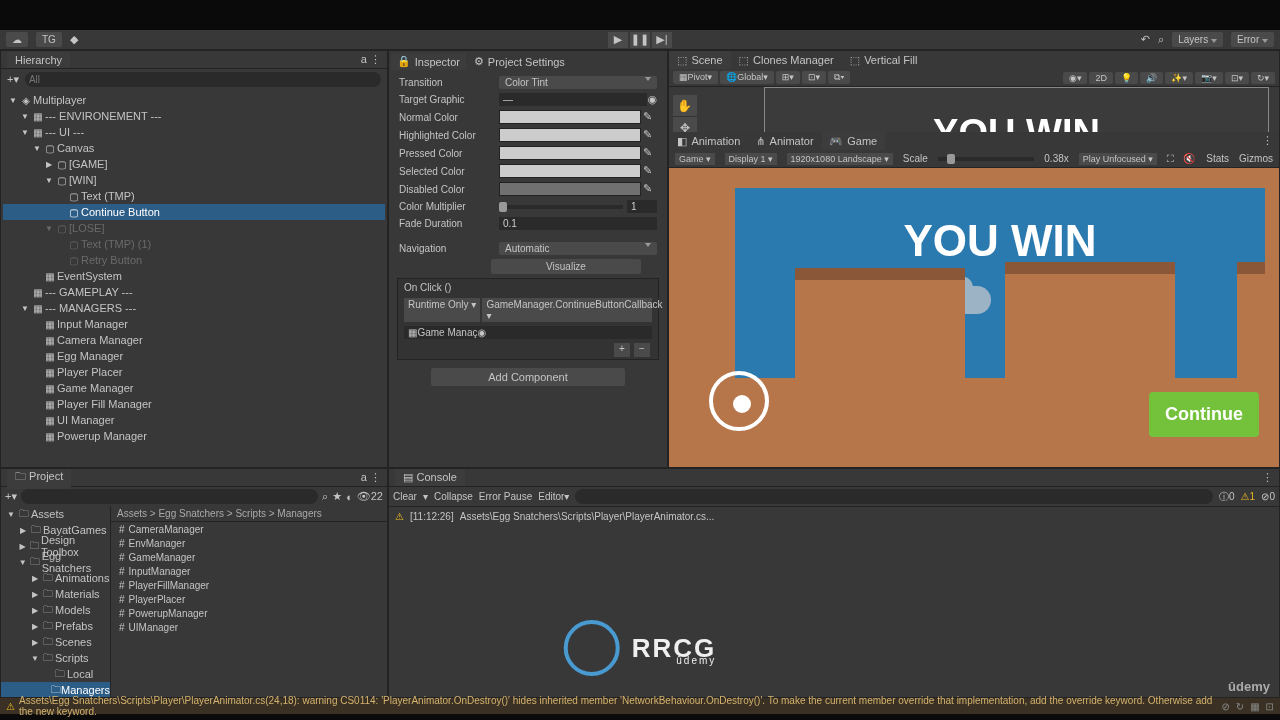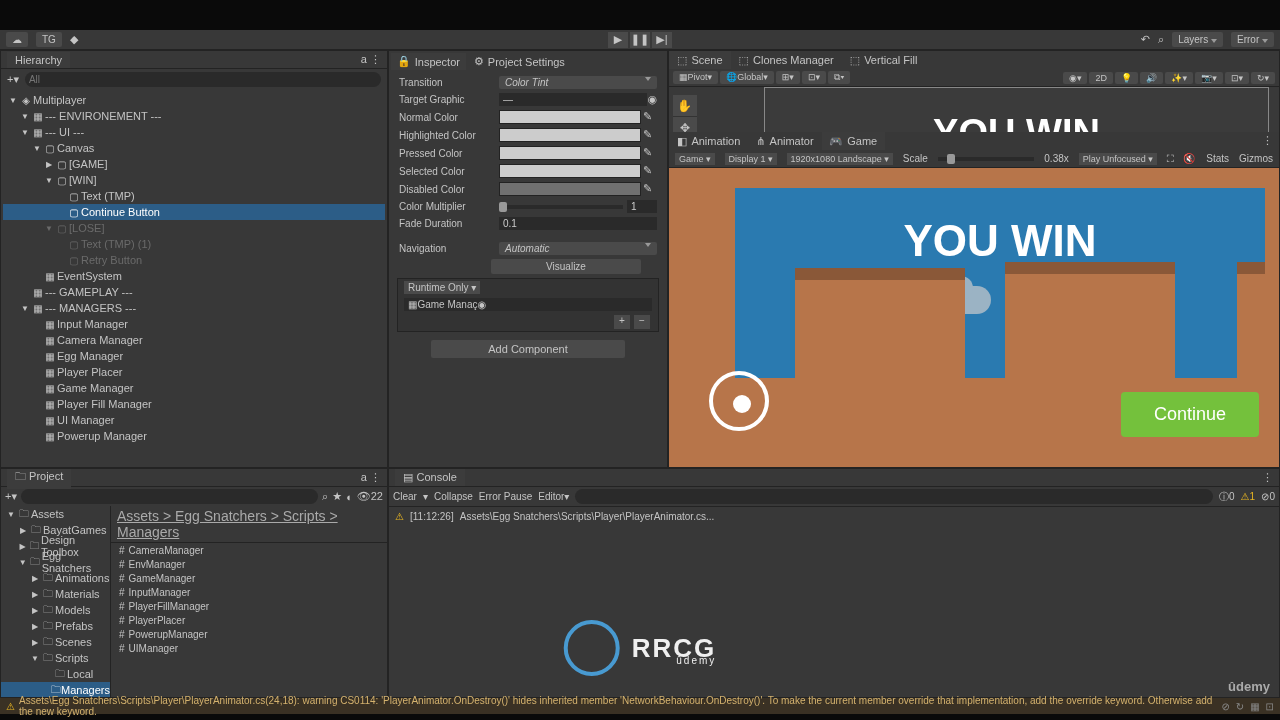--- a/index.html
+++ b/index.html
@@ -27,21 +27,21 @@
 .depth-2 { padding-left: 28px; }
 .depth-3 { padding-left: 40px; }
 .depth-4 { padding-left: 52px; }
 .inspector { grid-row: 1; grid-column: 2; }
 .insp-header { display: flex; gap: 2px; padding: 2px; }
 .insp-tab { padding: 2px 6px; background: #383838; font-size: 11px; display: flex; align-items: center; gap: 4px; }
 .insp-tab.active { background: #3c3c3c; }
 .prop-row { display: flex; padding: 2px 8px; align-items: center; min-height: 16px; }
 .prop-label { width: 100px; font-size: 10px; color: #c4c4c4; }
 .prop-field { flex: 1; }
-.prop-dropdown { background: #4a4a4a; padding: 1px 6px; border-radius: 2px; font-size: 10px; display: flex; justify-content: space-between; font-style: italic; }
+.prop-dropdown { background: #4a4a4a; padding: 1px 6px; border-radius: 2px; font-size: 10px; display: flex; justify-content: space-between; }
 .color-swatch { flex: 1; height: 14px; background: #ccc; border: 1px solid #222; position: relative; }
 .color-swatch.dark { background: #707070; }
 .eyedrop { width: 14px; height: 14px; margin-left: 2px; }
 .prop-input { background: #2a2a2a; border: none; color: #ccc; padding: 1px 4px; width: 100%; font-size: 10px; }
 .slider-row { display: flex; align-items: center; gap: 4px; }
 .slider { flex: 1; height: 4px; background: #2a2a2a; position: relative; }
 .slider-thumb { position: absolute; width: 8px; height: 10px; background: #999; top: -3px; left: 0; border-radius: 2px; }
 .vis-btn { background: #4a4a4a; text-align: center; padding: 2px; margin: 2px 24px 2px 100px; border-radius: 2px; font-size: 10px; }
 .onclick-box { margin: 4px 6px; border: 1px solid #232323; background: #333; }
 .onclick-header { padding: 3px 6px; font-size: 10px; }
@@ -78,28 +78,28 @@
 .game-sky { position: absolute; left: 66px; right: 14px; top: 20px; height: 190px; background: #2a7ab0; }
 .game-pillar { position: absolute; bottom: 0; width: 170px; background: #b7754a; border-top: 12px solid #8a5838; }
 .pillar1 { left: 60px; height: 110px; }
 .pillar2 { left: 270px; height: 116px; }
 .pillar3 { right: 0; height: 116px; width: 28px; }
 .game-win { position: absolute; left: 50%; transform: translateX(-50%); top: 28px; color: #fff; font-size: 44px; font-weight: bold; }
 .game-cloud { position: absolute; left: 204px; top: 98px; width: 52px; height: 28px; background: #9bb3c4; border-radius: 14px; }
 .game-cloud::before { content: ''; position: absolute; left: 10px; top: -10px; width: 24px; height: 24px; background: #9bb3c4; border-radius: 50%; }
 .game-player { position: absolute; left: 40px; bottom: 36px; width: 60px; height: 60px; border: 4px solid #fff; border-radius: 50%; }
 .game-player::after { content:''; position: absolute; left: 20px; top: 20px; width: 18px; height: 18px; background: #fff; border-radius: 50%; }
-.game-continue { position: absolute; right: 20px; bottom: 30px; background: #74c13c; color: #fff; padding: 12px 33px; font-size: 18px; font-weight: 400; border-radius: 4px; }
+.game-continue { position: absolute; right: 20px; bottom: 30px; background: #74c13c; color: #fff; padding: 12px 16px; font-size: 18px; font-weight: 700; border-radius: 4px; }
 .project-panel { grid-column: 1; grid-row: 2; }
 .console-panel { grid-column: 2 / 4; grid-row: 2; }
 .project-split { display: flex; flex: 1; overflow: hidden; }
 .proj-folders { width: 110px; border-right: 1px solid #232323; overflow: auto; }
 .proj-files { flex: 1; overflow: auto; }
 .proj-toolbar { display: flex; padding: 2px 4px; gap: 4px; align-items: center; }
-.breadcrumb { padding: 2px 6px; font-size: 14px; color: #aaa; border-bottom: 1px solid #232323; text-decoration: underline; }
+.breadcrumb { padding: 2px 6px; font-size: 10px; color: #aaa; border-bottom: 1px solid #232323; }
 .file-item { padding: 1px 8px; font-size: 10px; display: flex; align-items: center; gap: 4px; height: 14px; }
 .console-toolbar { display: flex; padding: 2px 4px; gap: 6px; align-items: center; font-size: 10px; border-bottom: 1px solid #232323; }
 .console-body { flex: 1; padding: 2px; }
 .console-row { display: flex; padding: 2px 4px; font-size: 10px; align-items: center; gap: 6px; }
 .warn-icon { color: #e6b422; }
 .status-bar { height: 16px; background: #3a3124; display: flex; align-items: center; padding: 0 6px; font-size: 10px; color: #d4b26e; }
 .status-bar .warn-tri { color: #e6b422; margin-right: 4px; }
 .status-right { margin-left: auto; display: flex; gap: 6px; color: #888; }
 .icon-caret { width: 0; height: 0; border-left: 3px solid transparent; border-right: 3px solid transparent; border-top: 4px solid #999; display: inline-block; }
 .black-bar-top { height: 30px; background: #0a0a0a; }
@@ -232,22 +232,24 @@
           <span class="prop-label">Navigation</span>
         <div class="prop-field">
             <div class="prop-dropdown">
               <span>Automatic</span>
               <span class="icon-caret"></span>
             </div>
           </div>
         </div>
       <div class="vis-btn">Visualize</div>
       <div class="onclick-box">
+        <div class="onclick-header">On Click ()</div>
         <div class="event-row">
           <div class="event-dd"><span>Runtime Only</span> ▾</div>
+          <div class="event-dd" style="flex:1"><span>GameManager.ContinueButtonCallback</span> ▾</div>
         </div>
         <div class="event-row2">
           <div class="obj-field">▦ <span>Game Manaç</span> ◉</div>
         </div>
         <div class="plus-minus">
           <div class="pm-btn">+</div>
           <div class="pm-btn">−</div>
         </div>
       </div>
       <div class="add-comp">Add Component</div>

